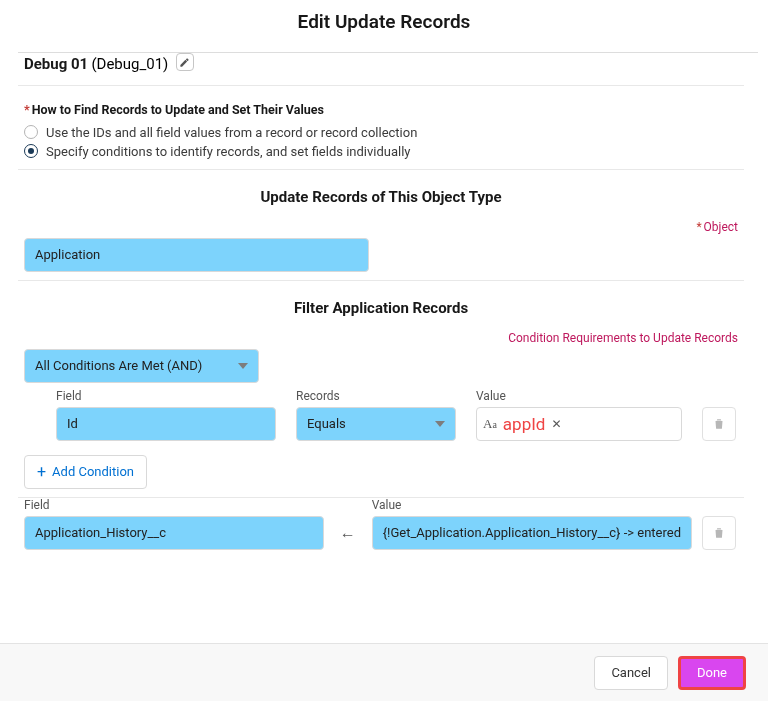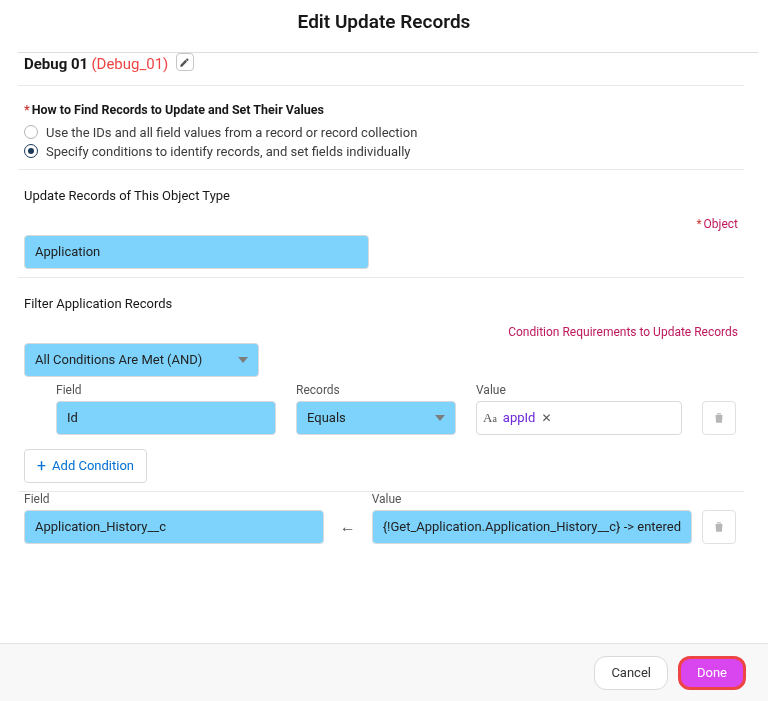--- a/index.html
+++ b/index.html
@@ -29,32 +29,33 @@
   .subtitle {
     font-size:13px;
     color:#3b3b3b;
     padding:12px 6px 10px;
   }
   .elem-line {
     padding:0 6px 12px;
     border-bottom:1px solid #e8e8e8;
   }
   .elem-name { font-weight:700; font-size:15px; }
-  .elem-api { font-weight:400; font-size:15px; color:#ef4444; }
+  .elem-api { font-weight:400; font-size:15px; color:#000000; }
   .edit-chip {
     display:inline-flex; align-items:center; justify-content:center;
     width:18px; height:18px;
     border:1px solid #c6c6c6; border-radius:4px;
     margin-left:4px; vertical-align:1px;
     background:#fff; cursor:pointer;
   }
   .edit-chip svg { width:11px; height:11px; }
   .section-heading {
-    font-size:13px; font-weight:400;
+    font-size:15px; font-weight:700;
     padding:18px 6px 6px;
+    text-align:center;
   }
   .hr { border-bottom:1px solid #e8e8e8; margin-top:8px; }
   .field-lab {
     font-size:12px; color:#be185d;
     padding:8px 6px 4px;
     text-align:right;
   }
   .field-lab.req::before { content:"*"; color:#c23934; margin-right:2px; }
   .find-label {
     font-size:12.5px; font-weight:700;
@@ -90,21 +91,21 @@
   }
   .col-lab { font-size:12px; color:#555; padding-bottom:4px; }
   .value-box {
     height:34px; border:1px solid #d9d9d9; border-radius:4px; background:#fff;
     display:flex; align-items:center; padding:12px 6px; gap:6px;
   }
   .aa-icon { font-size:13px; color:#555; font-family: Georgia, serif; }
   .pill {
     display:inline-flex; align-items:center; gap:6px;
   }
-  .pill-text { color:#6d28d9; font-size:13px; }
+  .pill-text { color:#ef4444; font-size:17px; }
   .pill-x { font-size:12px; color:#555; cursor:pointer; }
   .icon-btn {
     width:34px; height:34px; border:1px solid #e0e0e0; border-radius:4px;
     display:flex; align-items:center; justify-content:center; background:#fff;
   }
   .icon-btn svg { width:14px; height:14px; fill:#b7b7b7; }
   .add-btn {
     display:inline-flex; align-items:center; gap:6px;
     height:34px; border:1px solid #d9d9d9; border-radius:4px;
     background:#fff; padding:0 12px; color:#0070d2;
@@ -124,21 +125,21 @@
     color:#5a5a5a; font-size:16px;
   }
   .ellipsis { overflow:hidden; white-space:nowrap; text-overflow:ellipsis; }
   .footer {
     position:absolute; left:0; right:0; bottom:0; height:58px;
     background:#f8f8f8; border-top:1px solid #e3e3e3;
     display:flex; align-items:center; justify-content:flex-end;
     padding:0 22px; gap:10px;
   }
   .btn {
-    height:34px; padding:0 16px; border-radius:12px;
+    height:34px; padding:0 16px; border-radius:4px;
     font-size:13px; display:inline-flex; align-items:center; cursor:pointer;
   }
   .btn-neutral { background:#fff; border:1px solid #d9d9d9; color:#333; }
   .btn-primary { background:#d946ef; border:3px solid #ef4444; color:#fff; font-weight:400; }
   .chev { width:0;height:0;border-left:5px solid transparent;border-right:5px solid transparent;border-top:6px solid #7d7d7d; }
   .block-space { height:6px; }
 </style>
 </head>
 <body>
 

